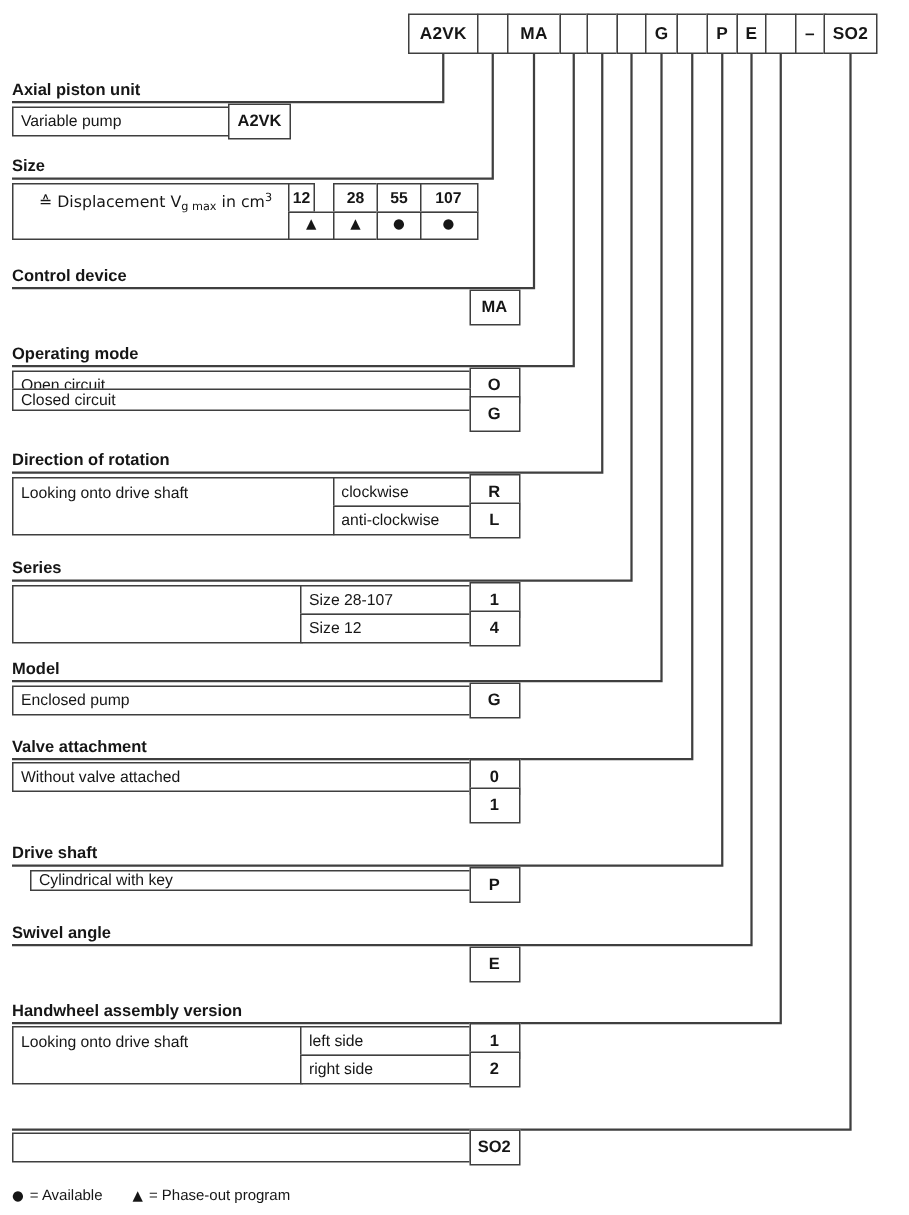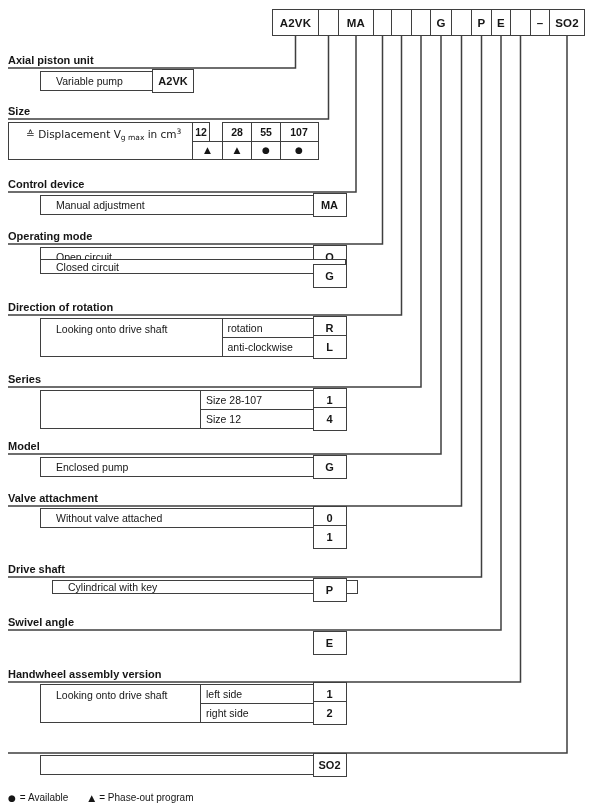--- a/index.html
+++ b/index.html
@@ -7,21 +7,21 @@
         font-family:"Liberation Sans",sans-serif;color:#161616;}
   svg.lines{position:absolute;left:0;top:0;}
   svg.lines polyline{fill:none;stroke:#3f3f3f;stroke-width:1.5;}
   .toprow{position:absolute;left:272px;top:9px;display:flex;}
   .topcell{height:27px;border:1.5px solid #3f3f3f;margin-left:-1.5px;box-sizing:border-box;
            background:#fff;display:flex;align-items:center;justify-content:center;
            font-weight:bold;font-size:11.5px;letter-spacing:.2px;}
   .topcell:first-child{margin-left:0;}
   .heading{position:absolute;left:8px;font-weight:bold;font-size:11px;line-height:13px;background:#fff;padding-right:4px;}
   .box{position:absolute;border:1.5px solid #3f3f3f;box-sizing:border-box;background:#fff;}
-  .lbl{display:flex;align-items:center;padding-left:15px;font-size:10.5px;margin-left:32px;}
+  .lbl{display:flex;align-items:center;padding-left:5px;font-size:10.5px;}
   .opt{display:flex;align-items:center;padding-left:5px;font-size:10.5px;}
   .code{display:flex;align-items:center;justify-content:center;font-weight:bold;font-size:11px;}
   .num{display:flex;align-items:center;justify-content:center;font-weight:bold;font-size:10.5px;}
   .sym{display:flex;align-items:center;justify-content:center;font-size:9px;
        font-family:"DejaVu Sans","Liberation Sans",sans-serif;}
   .sizelabel{font-size:10.5px;padding:4px 0 0 17px;font-family:"DejaVu Sans","Liberation Sans",sans-serif;}
   .subscript{font-size:7.5px;vertical-align:-2px;}
   .superscript{font-size:7.5px;vertical-align:4px;}
   .legend{position:absolute;left:8px;top:792px;display:flex;gap:20px;font-size:10px;}
   .legend .item{display:flex;align-items:center;gap:4px;}
@@ -72,32 +72,31 @@
   <div class="box num" style="left:192px;top:122px;width:18px;height:20px">12</div>
   <div class="box num" style="left:221.5px;top:122px;width:31px;height:20px">28</div>
   <div class="box num" style="left:251px;top:122px;width:30px;height:20px">55</div>
   <div class="box num" style="left:279.5px;top:122px;width:39px;height:20px">107</div>
   <div class="box sym" style="left:192px;top:140.5px;width:31px;height:19px">▲</div>
   <div class="box sym" style="left:221.5px;top:140.5px;width:31px;height:19px">▲</div>
   <div class="box sym" style="left:251px;top:140.5px;width:30px;height:19px">●</div>
   <div class="box sym" style="left:279.5px;top:140.5px;width:39px;height:19px">●</div>
 
   <div class="heading" style="top:178px">Control device</div>
-  <div class="box lbl" style="left:8px;top:195px;width:306px;height:20px">Manual adjustment</div>
   <div class="box code" style="left:312.5px;top:193px;width:34px;height:24px">MA</div>
 
   <div class="heading" style="top:230px">Operating mode</div>
   <div class="box lbl" style="left:8px;top:247px;width:306px;height:20px">Open circuit</div>
   <div class="box code" style="left:312.5px;top:245px;width:34px;height:24px">O</div>
   <div class="box lbl" style="left:8px;top:259px;width:306px;height:15px">Closed circuit</div>
   <div class="box code" style="left:312.5px;top:263.5px;width:34px;height:24px">G</div>
 
   <div class="heading" style="top:301px">Direction of rotation</div>
   <div class="box lbl" style="left:8px;top:318px;width:215px;height:38.5px;align-items:flex-start;padding-top:4px">Looking onto drive shaft</div>
-  <div class="box opt" style="left:221.5px;top:318px;width:92.5px;height:20px">rotation</div>
+  <div class="box opt" style="left:221.5px;top:318px;width:92.5px;height:20px">clockwise</div>
   <div class="box code" style="left:312.5px;top:316px;width:34px;height:24px">R</div>
   <div class="box opt" style="left:221.5px;top:336.5px;width:92.5px;height:20px">anti-clockwise</div>
   <div class="box code" style="left:312.5px;top:334.5px;width:34px;height:24px">L</div>
 
   <div class="heading" style="top:373px">Series</div>
   <div class="box lbl" style="left:8px;top:390px;width:193.5px;height:38.5px"></div>
   <div class="box opt" style="left:200px;top:390px;width:114px;height:20px">Size 28-107</div>
   <div class="box code" style="left:312.5px;top:388px;width:34px;height:24px">1</div>
   <div class="box opt" style="left:200px;top:408.5px;width:114px;height:20px">Size 12</div>
   <div class="box code" style="left:312.5px;top:406.5px;width:34px;height:24px">4</div>

